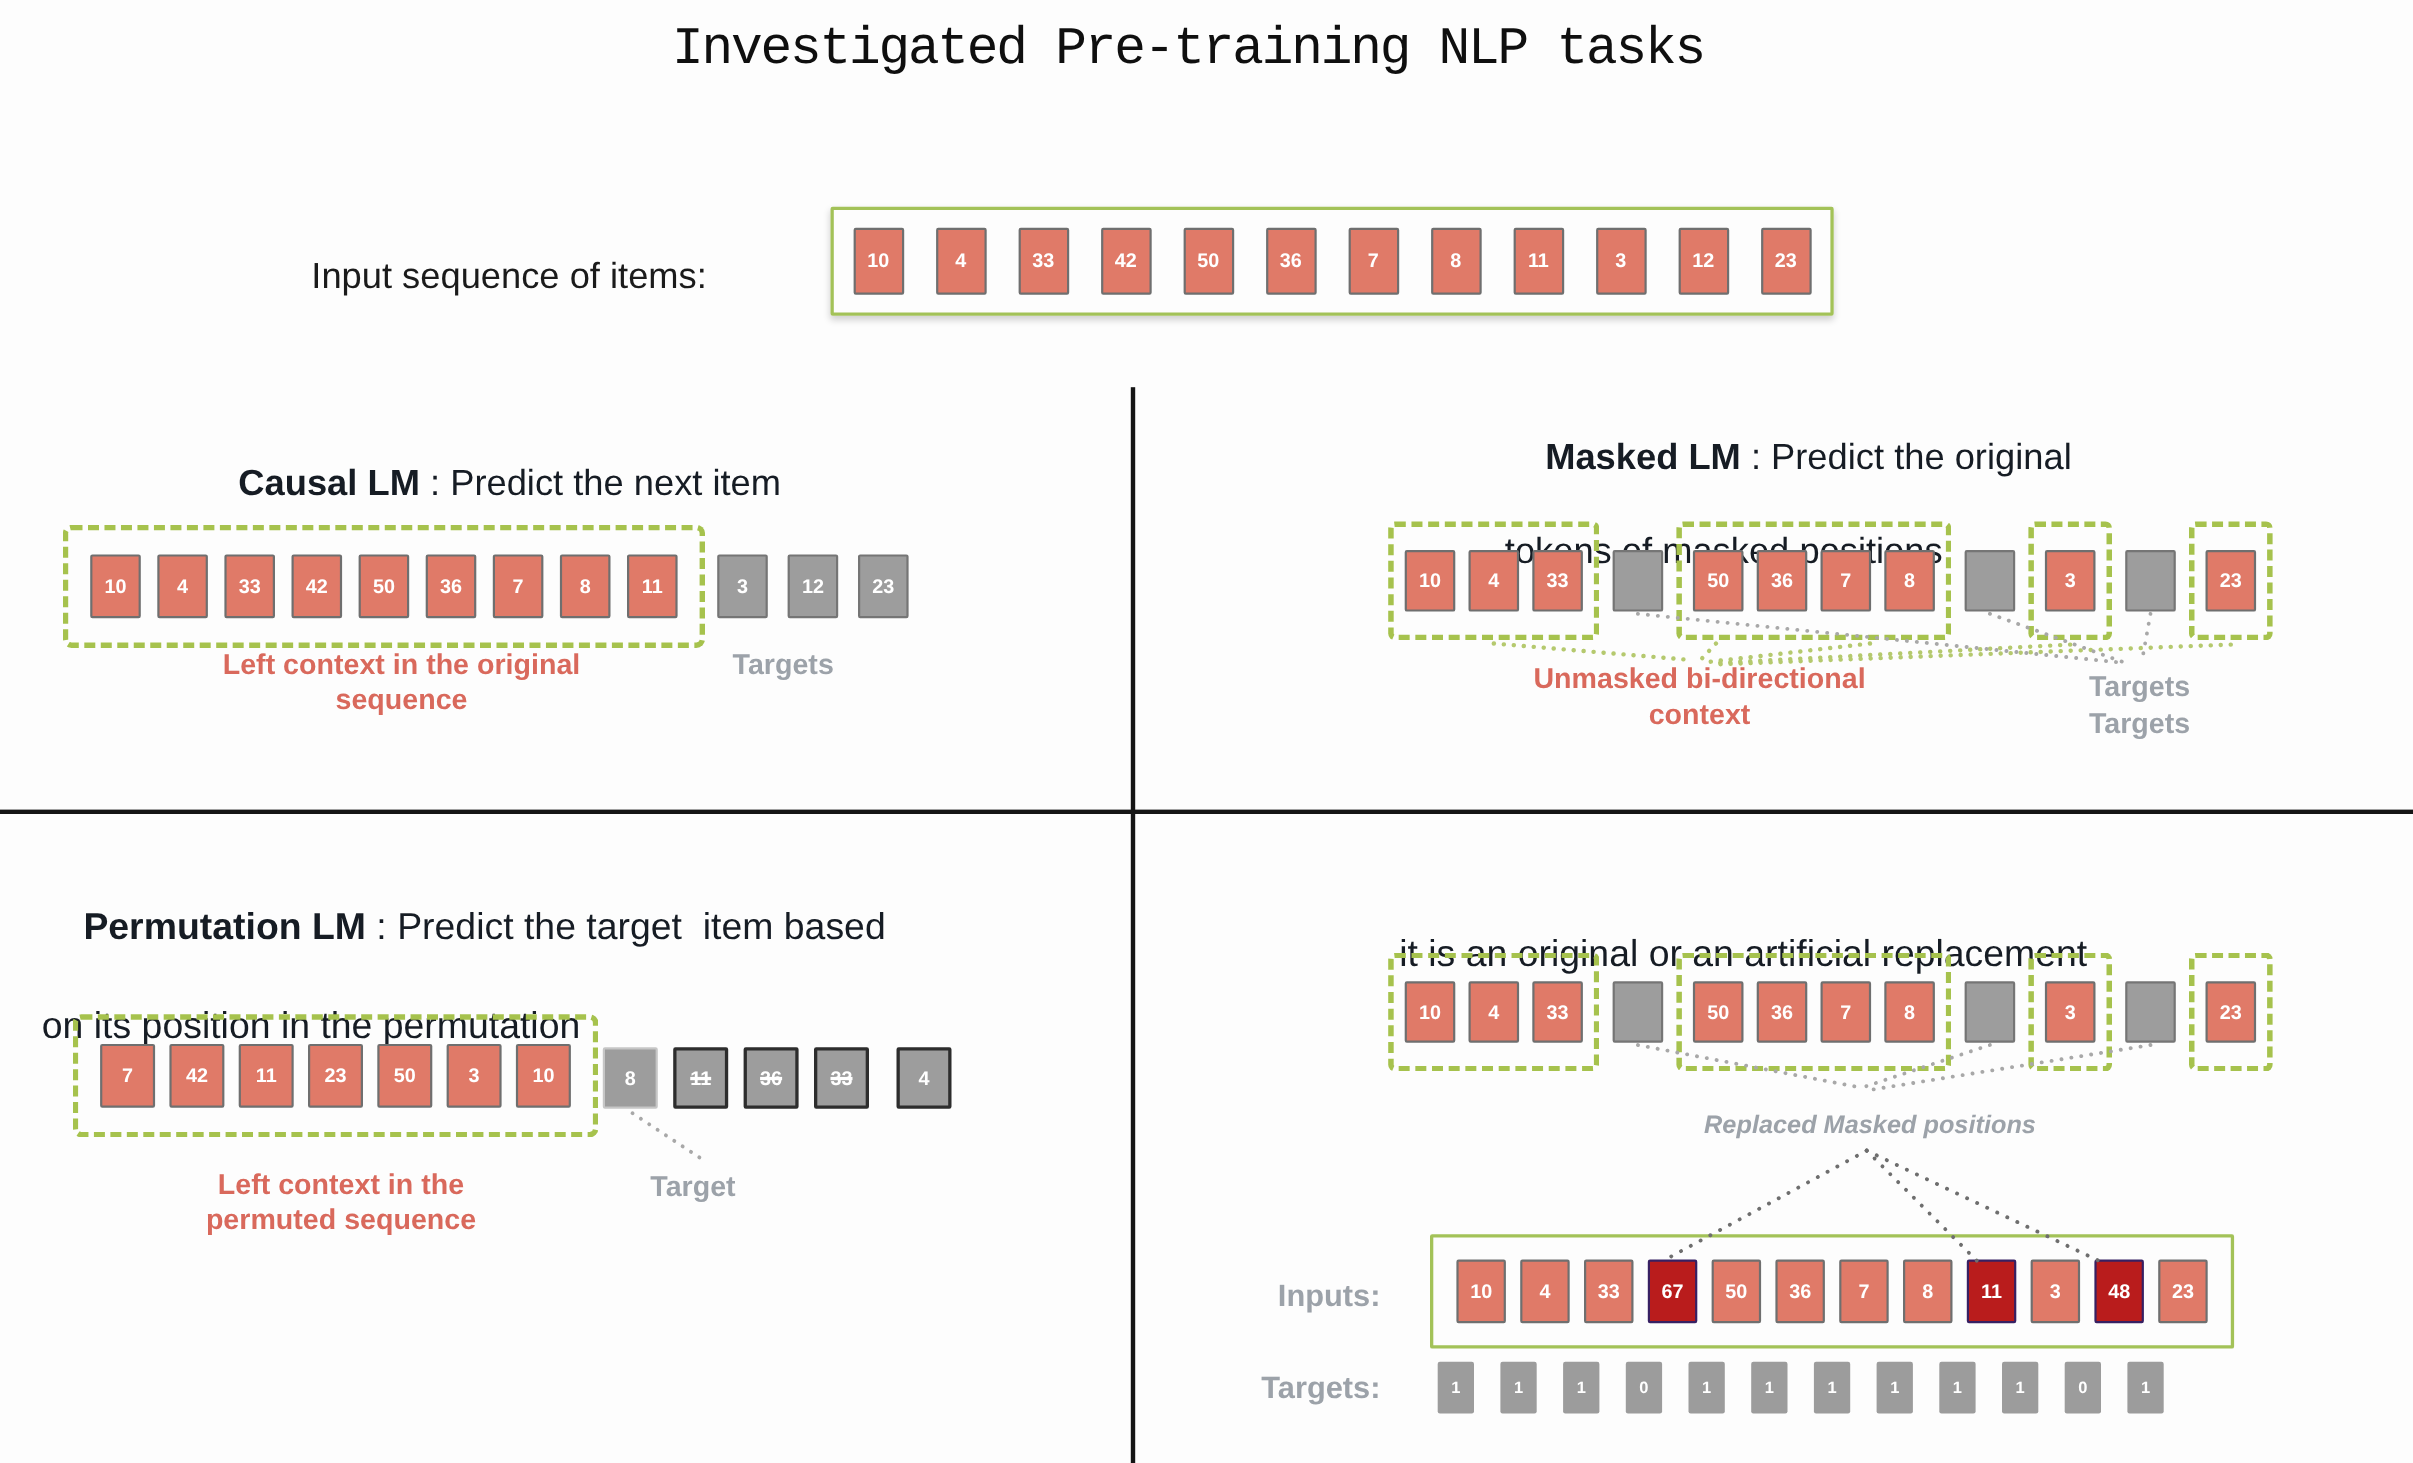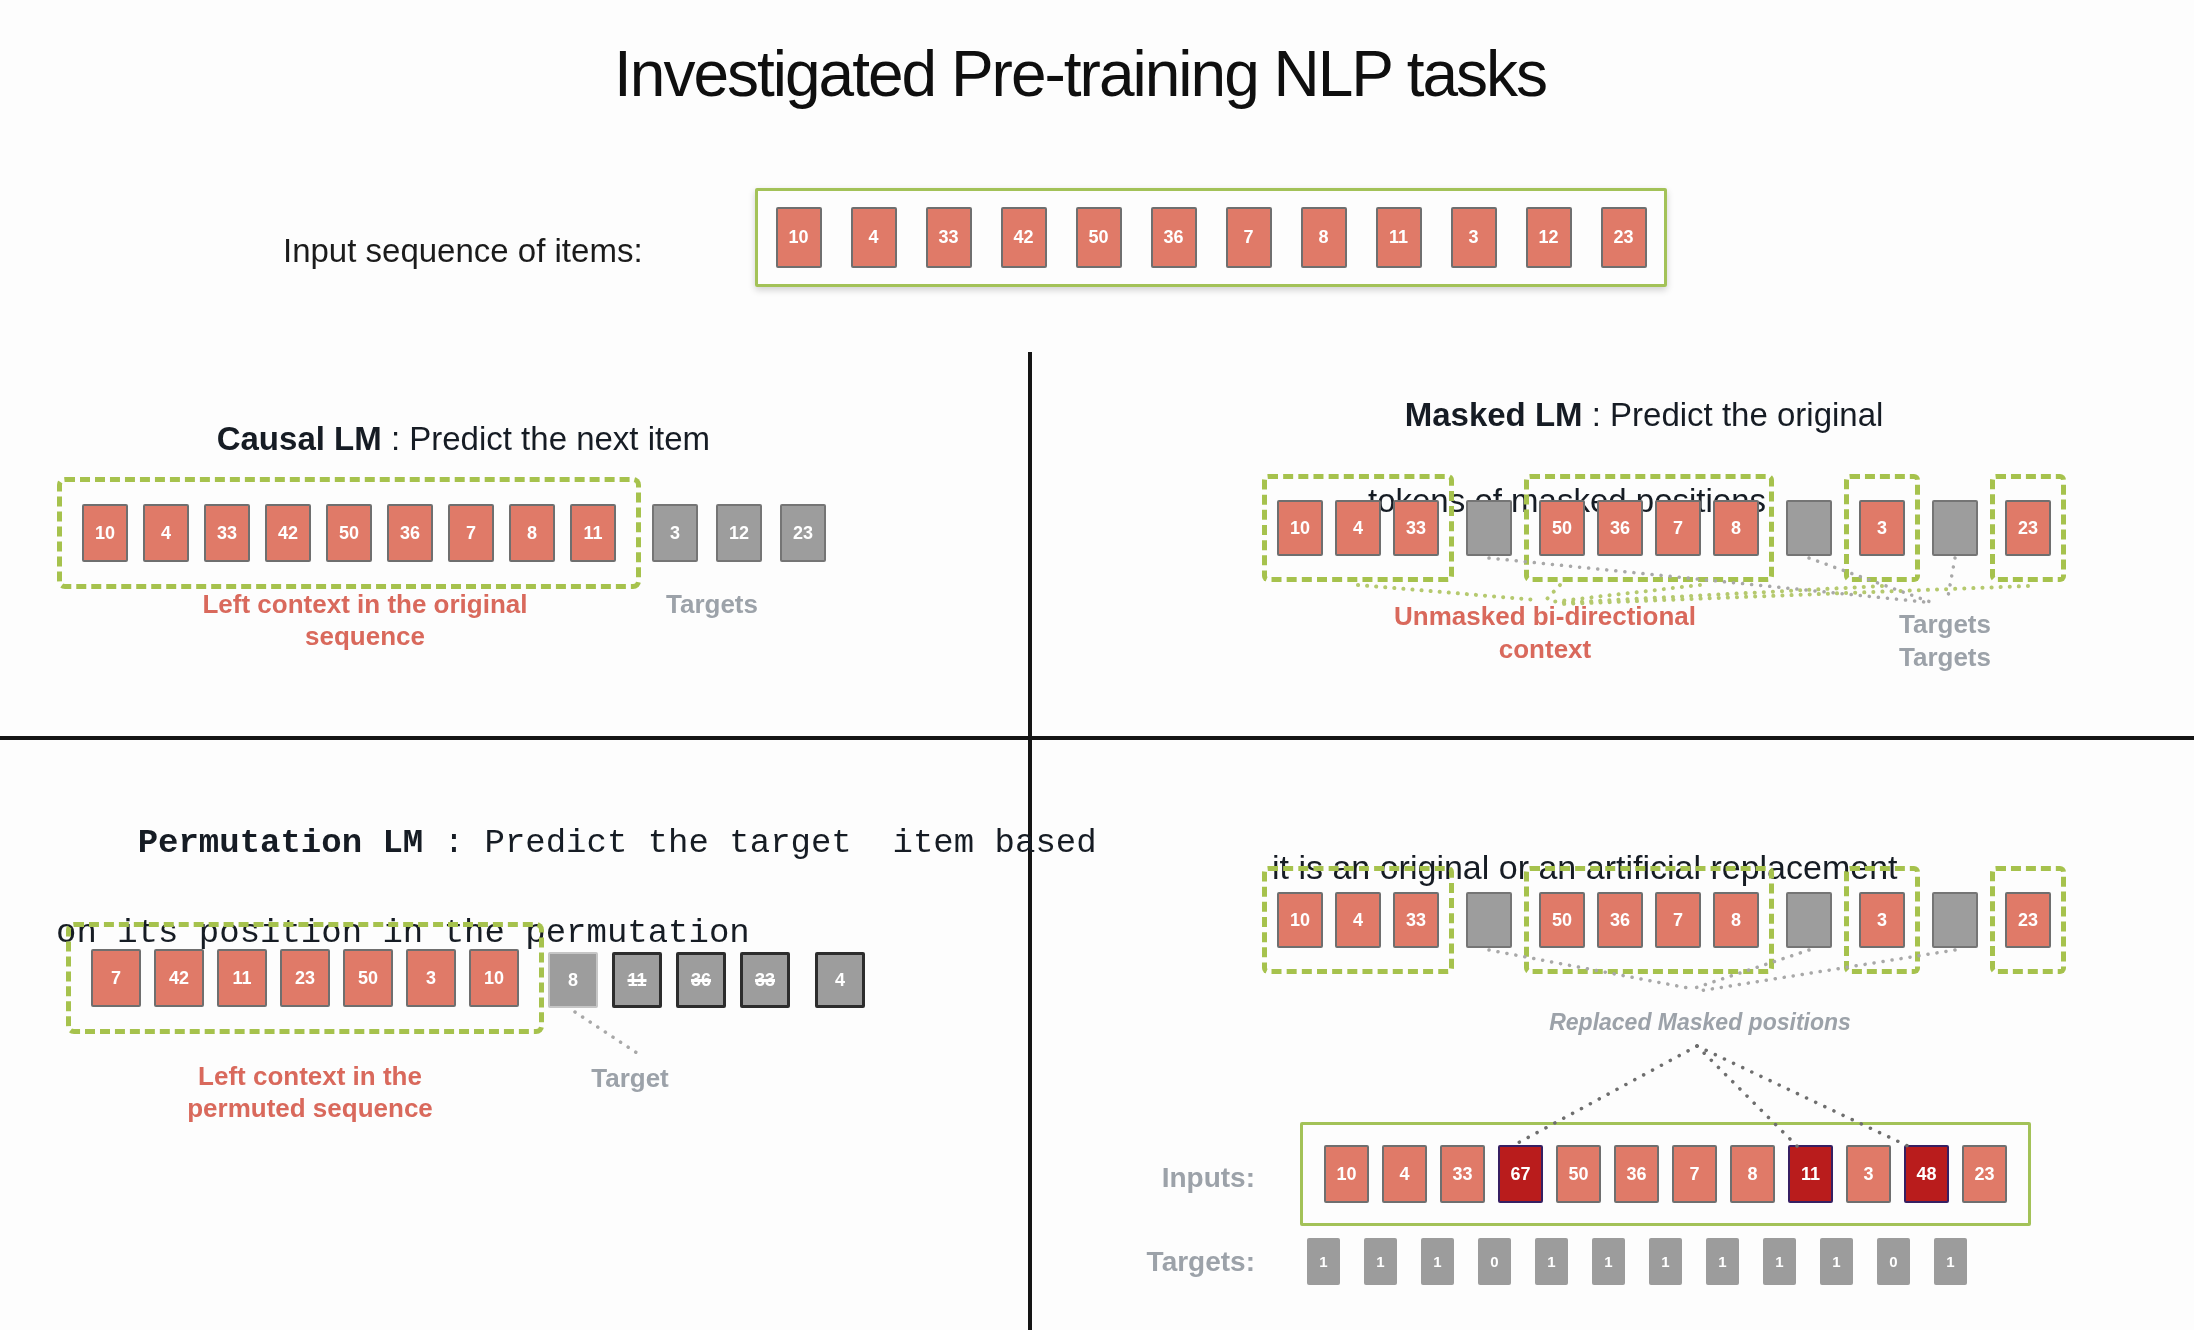--- a/index.html
+++ b/index.html
@@ -44,22 +44,22 @@
   #perm-extra{left:548px;top:952px;display:flex;gap:14px;}
   #perm-extra .box{width:50px;height:56px;background:#9D9D9D;}
   #perm-extra .box:nth-child(5){margin-left:11px;}
 
   #inputs-row{left:1300px;top:1122px;display:flex;gap:13px;padding:20px 21px;}
   #inputs-row .box{width:45px;}
   #targets-bottom-row{left:1307px;top:1238px;display:flex;gap:24px;}
   #targets-bottom-row .box{width:33px;height:47px;border:none;background:#9C9C9C;font-size:15px;}
 
   
-  #main-title{left:1080px;top:37px;transform:translateX(-50%);font-size:64px;
-              letter-spacing:-2px;color:#0F0F0F;white-space:nowrap;}
+  #main-title{left:1080px;top:18px;transform:translateX(-50%);font-size:48px;
+              letter-spacing:-2px;color:#0F0F0F;white-space:nowrap;font-family:Liberation Mono, monospace;}
   .row-label{font-size:33px;color:#1B1B1B;}
   .heading{font-size:33px;color:#161C24;white-space:pre-wrap;}
   .heading .hb{font-weight:700;}
   .heading .hl{display:block;}
   #perm-heading{font-size:34px;line-height:45px;}
   #masked-heading{line-height:43px;}
   #repl-heading{font-size:34px;line-height:43px;}
   .note{font-weight:700;text-align:center;line-height:32px;}
   .note.salmon{color:#D9695C;font-size:26px;}
   .note.grayl{color:#9CA2A9;font-size:26px;}
@@ -155,21 +155,21 @@
     </div>
   <div class="abs note salmon ctr" style="left:1545px;top:600px;line-height:33px;">
     <div>Unmasked bi-directional</div>
     <div>context</div>
   </div>
   <div class="abs note grayl ctr" style="left:1945px;top:608px;line-height:33px;">
     <div>Targets</div>
     <div>Targets</div>
   </div>
 
-  <div id="perm-heading" class="abs heading" style="left:56px;top:776px;font-family:Liberation Mono, monospace;">
+  <div id="perm-heading" class="abs heading" style="left:38px;top:776px;">
     <span><span class="hb">Permutation LM</span><span> : Predict the target  item based</span></span>
     <span class="hl">on its position in the permutation</span>
   </div>
   <div id="perm-context" class="abs">
       <div class="box salmon">7</div>
       <div class="box salmon">42</div>
       <div class="box salmon">11</div>
       <div class="box salmon">23</div>
       <div class="box salmon">50</div>
       <div class="box salmon">3</div>

